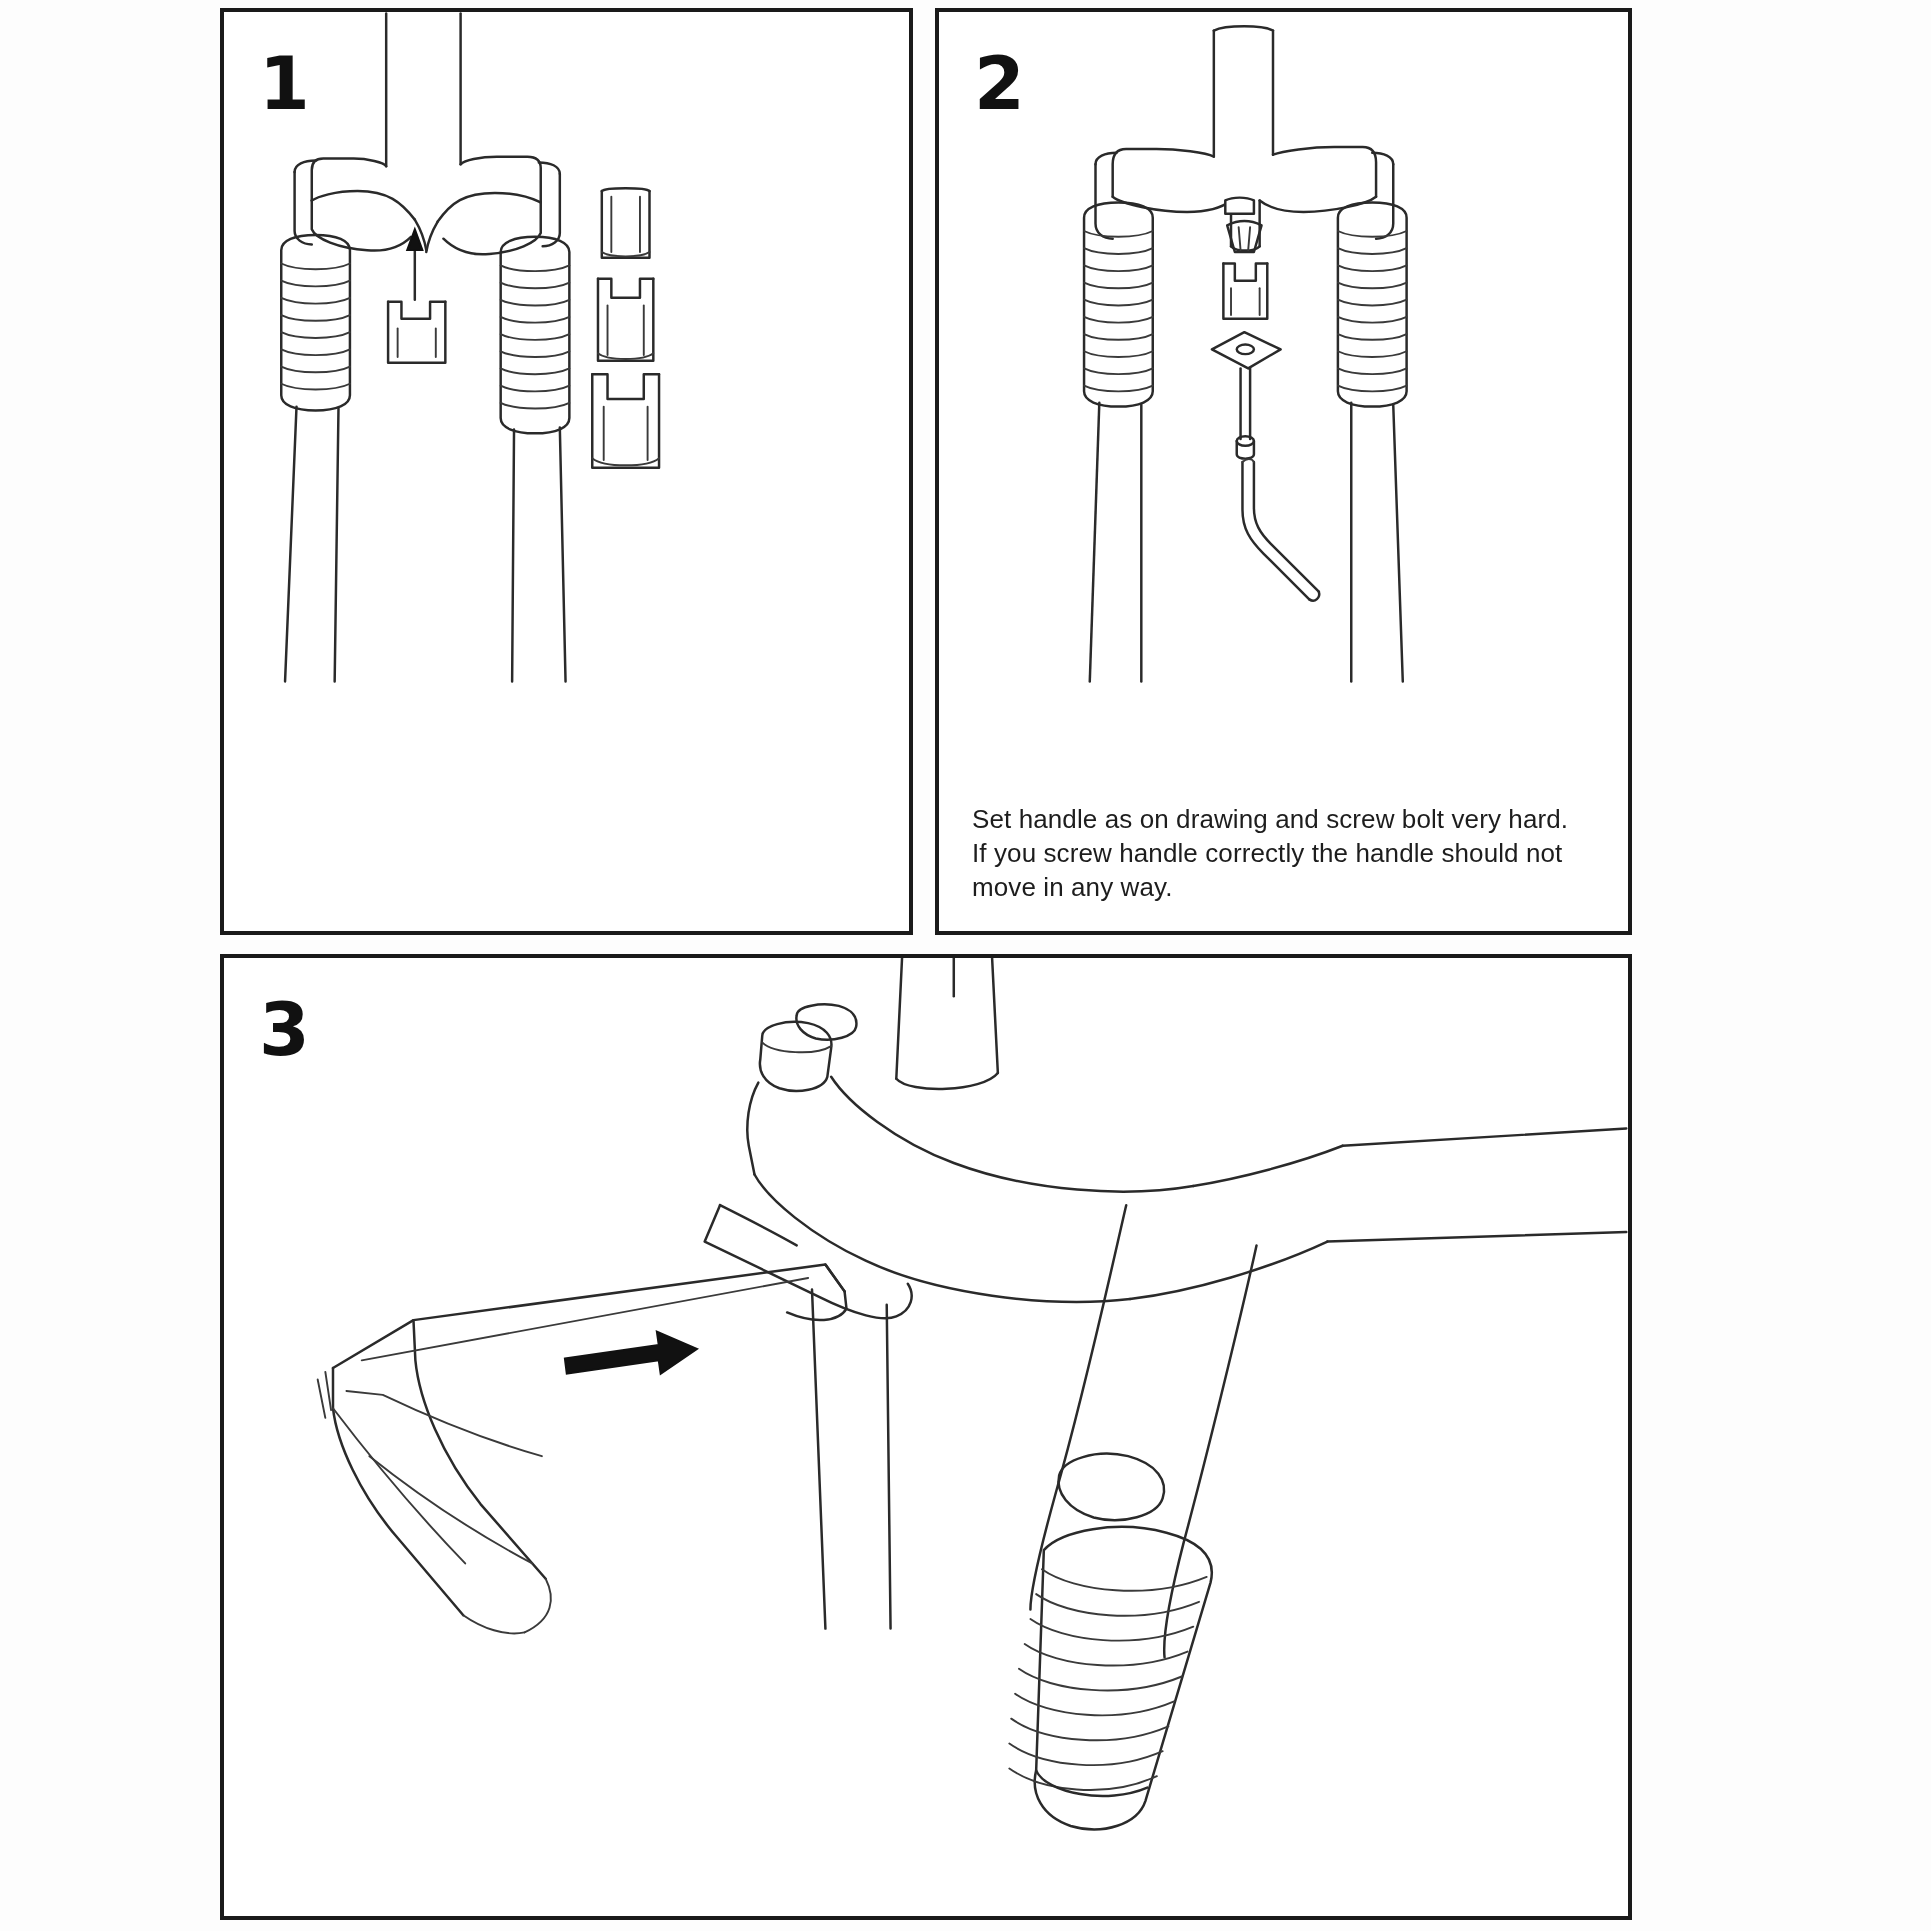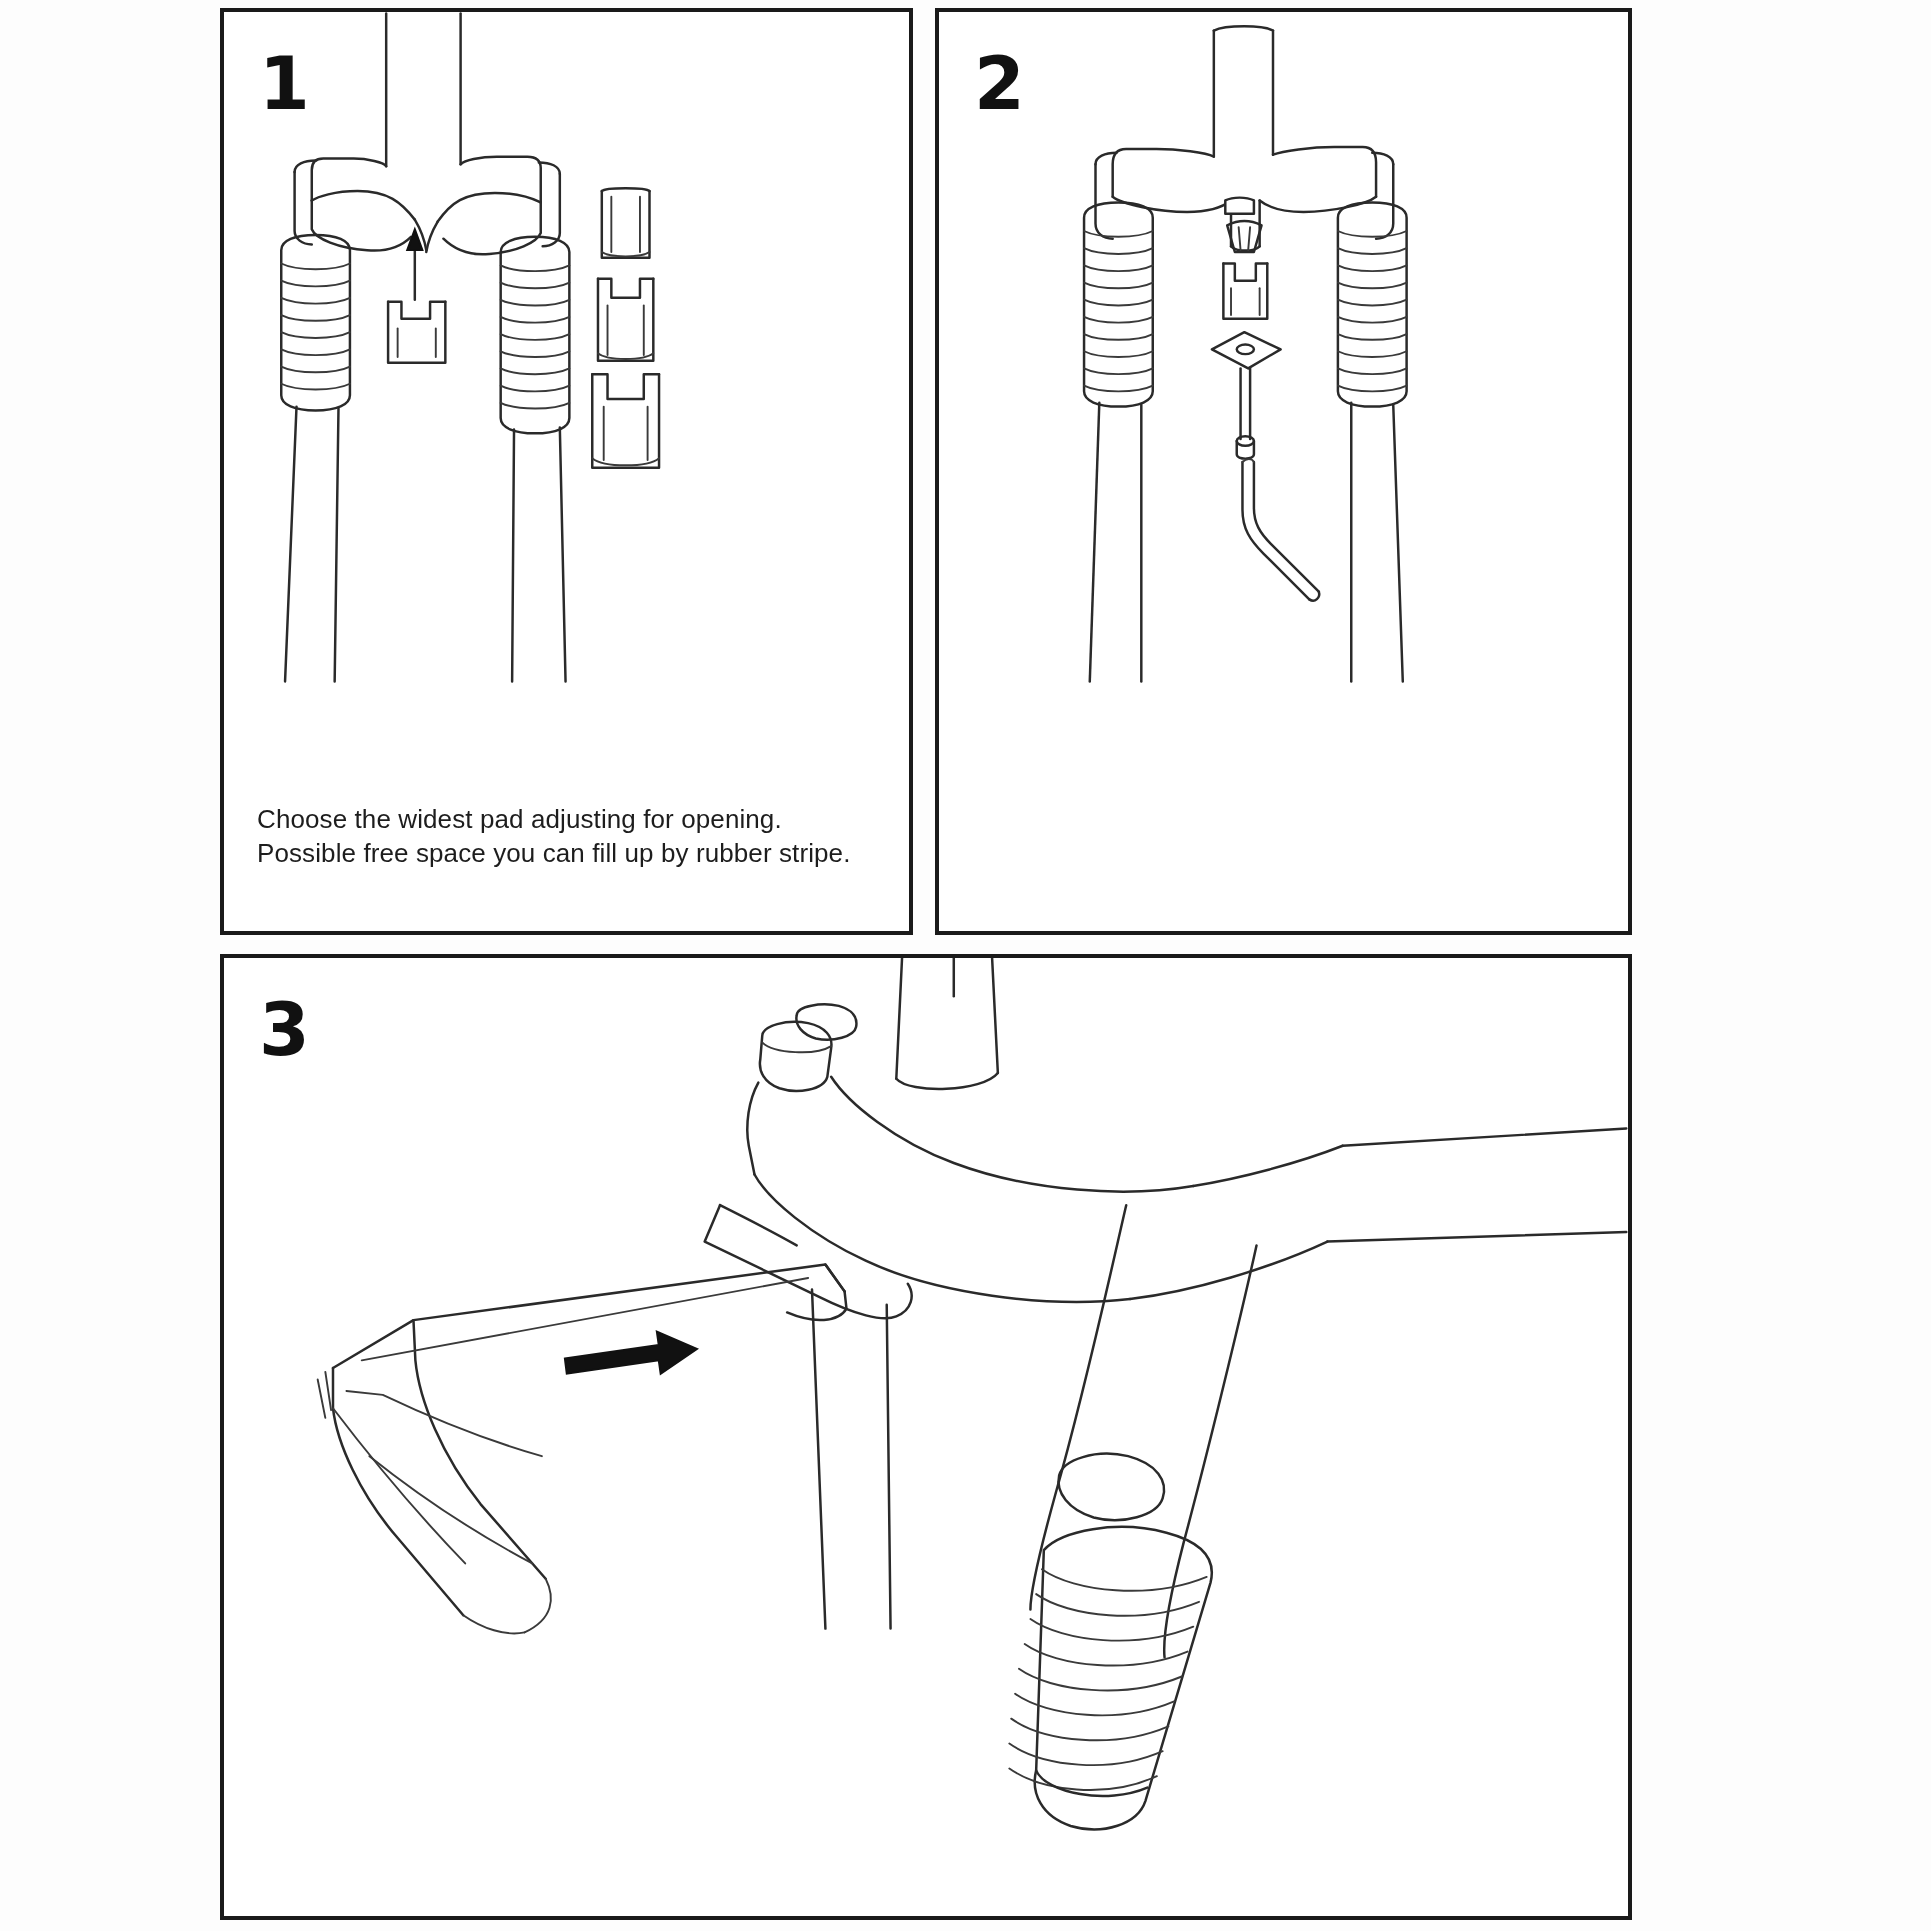--- a/index.html
+++ b/index.html
@@ -178,22 +178,20 @@
       <path class="ln-thin" d="M440 306 L 440 358"></path>
       <path class="ln-thin" d="M392 356 C 402 364, 440 364, 450 356"></path>
 
       <path class="ln" d="M386 378 L 386 476 L 456 476 L 456 378"></path>
       <path class="ln" d="M386 378 L 402 378 L 402 404 L 440 404 L 440 378 L 456 378"></path>
       <path class="ln-thin" d="M398 412 L 398 468"></path>
       <path class="ln-thin" d="M444 412 L 444 468"></path>
       <path class="ln-thin" d="M386 466 C 398 476, 444 476, 456 466"></path>
     </svg>
 
-    <div class="caption">Choose the widest pad adjusting for opening.
-Possible free space you can fill up by rubber stripe.</div>
   </div>
 
   <div class="panel" id="panel-2">
     <div class="step-number">2</div>
 
     <svg class="art" viewBox="0 0 722 960">
 
       <path class="ln" d="M288 18 L 288 150"></path>
       <path class="ln" d="M350 18 L 350 148"></path>
       <path class="ln" d="M288 18 C 300 12, 340 12, 350 18"></path>
@@ -262,20 +260,23 @@
       <path class="ln" d="M326 372 L 326 446"></path>
       <ellipse class="ln" cx="321" cy="448" rx="9" ry="5"></ellipse>
       <path class="ln" d="M312 448 L 312 462 C 312 468, 330 468, 330 462 L 330 448"></path>
 
       <path class="ln" d="M318 470 L 318 520 C 318 540, 326 552, 340 566 L 388 614"></path>
       <path class="ln" d="M330 470 L 330 518 C 330 534, 336 544, 348 556 L 398 606"></path>
       <path class="ln" d="M388 614 C 394 618, 400 612, 398 606"></path>
       <path class="ln-thin" d="M318 470 C 322 466, 328 466, 330 470"></path>
     </svg>
 
+    <div class="caption">Set handle as on drawing and screw bolt very hard.
+If you screw handle correctly the handle should not
+move in any way.</div>
   </div>
 
   <div class="panel" id="panel-3">
     <div class="step-number">3</div>
 
     <svg class="art" viewBox="0 0 1462 1000">
 
       <path class="ln" d="M706 0 L 700 126"></path>
       <path class="ln" d="M800 0 L 806 120"></path>
       <path class="ln" d="M700 126 C 714 142, 790 140, 806 120"></path>

